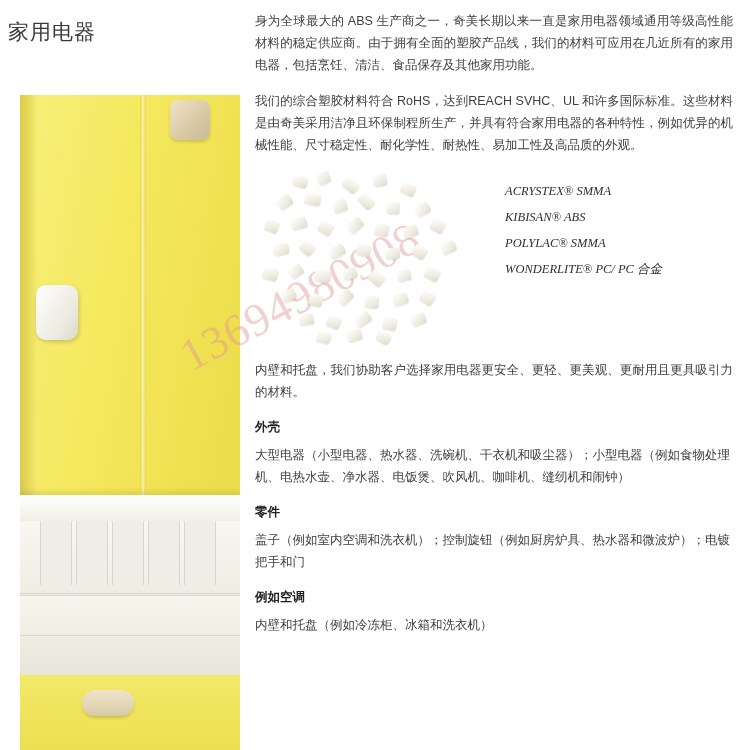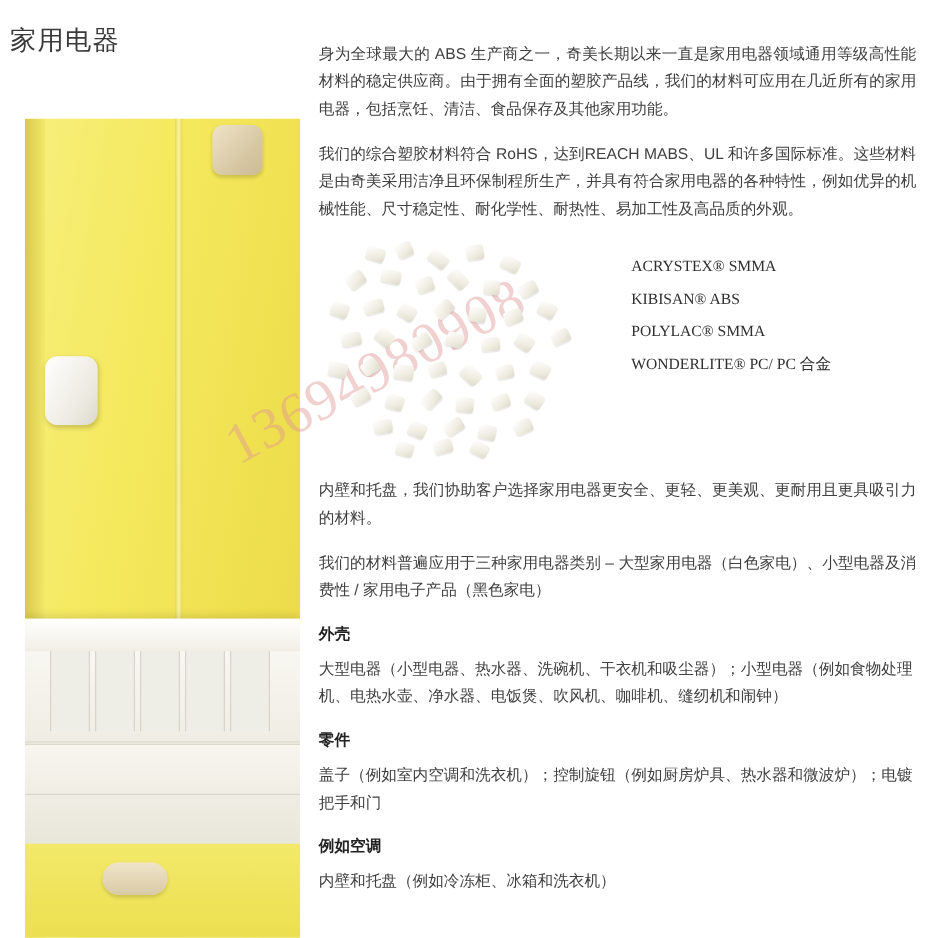--- a/index.html
+++ b/index.html
@@ -149,35 +149,36 @@
     transform: rotate(-28deg);
     white-space: nowrap;
     letter-spacing: 1px;
     pointer-events: none;
   }
 
   
   .right-col {
     position: absolute;
     left: 255px;
-    top: 32px;
+    top: 10px;
     width: 478px;
   }
   .para {
     font-size: 12.5px;
     line-height: 22px;
     color: #404040;
     margin: 0 0 14px 0;
     text-align: justify;
     font-family: "Liberation Sans", sans-serif;
   }
   .product-block {
     position: relative;
     min-height: 175px;
     margin: 6px 0 14px 0;
+    font-style: italic;
   }
   .pellets {
     position: absolute;
     left: 0;
     top: 0;
     width: 240px;
     height: 175px;
   }
   .pellet {
     position: absolute;
@@ -241,21 +242,21 @@
       <div class="bottom-yellow"></div>
       <div class="cyl-bottom"></div>
     </div>
   </div>
 
   <div class="watermark">13694980908</div>
 
   <div class="right-col">
 
     <p class="para">身为全球最大的 ABS 生产商之一，奇美长期以来一直是家用电器领域通用等级高性能材料的稳定供应商。由于拥有全面的塑胶产品线，我们的材料可应用在几近所有的家用电器，包括烹饪、清洁、食品保存及其他家用功能。</p>
-    <p class="para">我们的综合塑胶材料符合 RoHS，达到REACH MABS、UL 和许多国际标准。这些材料是由奇美采用洁净且环保制程所生产，并具有符合家用电器的各种特性，例如优异的机械性能、尺寸稳定性、耐化学性、耐热性、易加工性及高品质的外观。</p>
+    <p class="para">我们的综合塑胶材料符合 RoHS，达到REACH SVHC、UL 和许多国际标准。这些材料是由奇美采用洁净且环保制程所生产，并具有符合家用电器的各种特性，例如优异的机械性能、尺寸稳定性、耐化学性、耐热性、易加工性及高品质的外观。</p>
 
     <div class="product-block">
       <div class="pellets">
         <div class="pellet" style="left:38px;top:6px;width:15px;height:11px;transform:rotate(18deg);"></div>
         <div class="pellet" style="left:62px;top:2px;width:13px;height:12px;transform:rotate(-22deg);"></div>
         <div class="pellet" style="left:88px;top:10px;width:16px;height:11px;transform:rotate(40deg);"></div>
         <div class="pellet" style="left:118px;top:4px;width:14px;height:12px;transform:rotate(-8deg);"></div>
         <div class="pellet" style="left:146px;top:14px;width:15px;height:11px;transform:rotate(26deg);"></div>
         <div class="pellet" style="left:22px;top:26px;width:15px;height:12px;transform:rotate(-35deg);"></div>
         <div class="pellet" style="left:50px;top:24px;width:16px;height:11px;transform:rotate(12deg);"></div>
@@ -302,21 +303,20 @@
 
       <div class="brand-list">
         <div class="brand-item">ACRYSTEX® SMMA</div>
         <div class="brand-item">KIBISAN® ABS</div>
         <div class="brand-item">POLYLAC® SMMA</div>
         <div class="brand-item">WONDERLITE® PC/ PC 合金</div>
       </div>
     </div>
 
     <p class="para">内壁和托盘，我们协助客户选择家用电器更安全、更轻、更美观、更耐用且更具吸引力的材料。</p>
-    <p class="para">我们的材料普遍应用于三种家用电器类别 – 大型家用电器（白色家电）、小型电器及消费性 / 家用电子产品（黑色家电）</p>
 
     <div class="sub-head">外壳</div>
     <p class="sub-para">大型电器（小型电器、热水器、洗碗机、干衣机和吸尘器）；小型电器（例如食物处理机、电热水壶、净水器、电饭煲、吹风机、咖啡机、缝纫机和闹钟）</p>
 
     <div class="sub-head">零件</div>
     <p class="sub-para">盖子（例如室内空调和洗衣机）；控制旋钮（例如厨房炉具、热水器和微波炉）；电镀把手和门</p>
 
     <div class="sub-head">例如空调</div>
     <p class="sub-para">内壁和托盘（例如冷冻柜、冰箱和洗衣机）</p>
 

